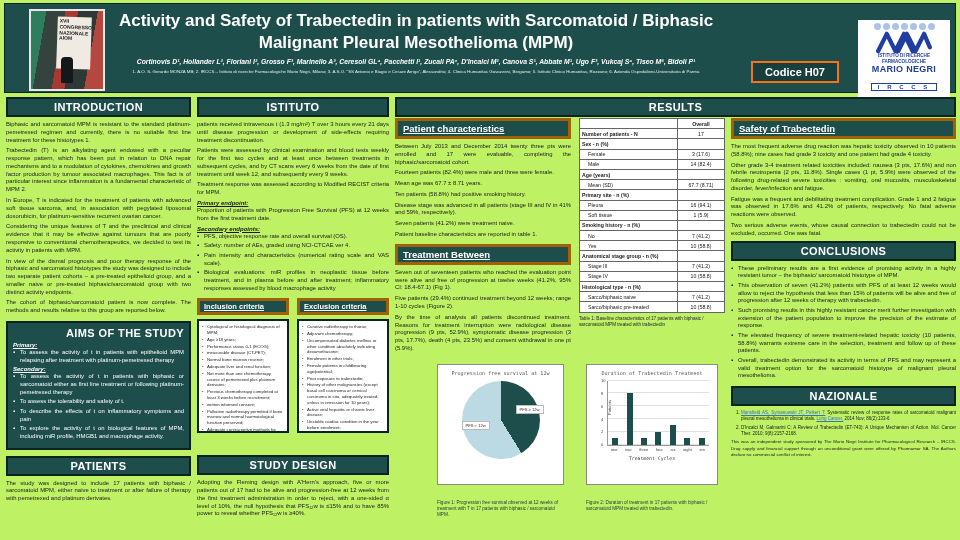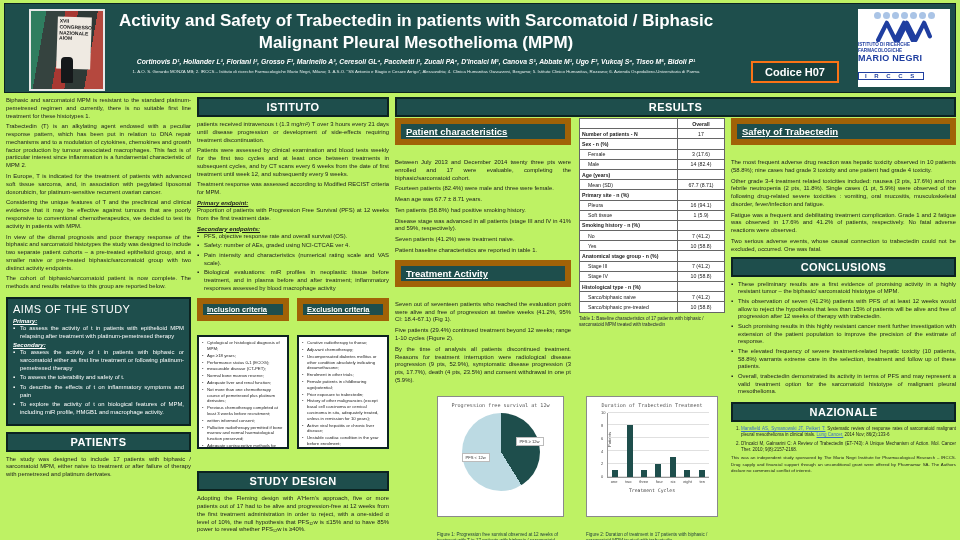--- a/index.html
+++ b/index.html
@@ -13,44 +13,44 @@
   .logo-left .strip{position:absolute;left:26px;top:6px;width:30px;height:48px;background:#efeae2;
        color:#222;font-size:5px;font-weight:bold;line-height:1.15;padding:2px;transform:rotate(2deg);}
   .logo-left .silhouette{position:absolute;left:30px;bottom:6px;width:12px;height:26px;background:#15181a;
        border-radius:4px 4px 1px 1px;}
   .title-block{position:absolute;left:104px;right:232px;top:6px;text-align:center;color:#fff;}
   .title-block h1{margin:0;font-size:17px;line-height:1.3;font-weight:bold;}
   .authors{margin:4px 0 0;font-size:6.8px;font-style:italic;font-weight:bold;line-height:1.3;}
   .affil{margin:2px 0 0;font-size:4.4px;line-height:1.3;color:#e7efee;}
   .badge{position:absolute;right:116px;bottom:9px;border:2px solid #f97316;background:var(--teal-dark,#173f3d);
        color:#fff;font-size:11px;font-weight:bold;padding:3px 12px;}
-  .logo-right{position:absolute;right:5px;top:5px;width:92px;height:78px;background:#fff;
-       color:var(--logo-blue,#1f3ea0);padding-top:3px;box-sizing:border-box;}
+  .logo-right{position:absolute;right:5px;top:16px;width:92px;height:78px;background:#fff;
+       text-align:center;color:var(--logo-blue,#1f3ea0);padding-top:3px;box-sizing:border-box;}
   .scallops{display:flex;justify-content:center;gap:2px;margin-bottom:1px;}
   .scallops i{width:7px;height:7px;border-radius:50%;background:#aac4e6;display:block;}
   .mn{display:block;margin:0 auto;width:72px;height:22px;}
   .mn polyline{fill:none;stroke:var(--logo-blue,#1f3ea0);stroke-width:9;stroke-linecap:round;stroke-linejoin:round;}
   .lr-line{font-size:4.6px;font-weight:bold;line-height:1.2;}
   .lr-name{font-size:9px;font-weight:bold;letter-spacing:.3px;line-height:1.2;}
   .lr-irccs{display:inline-block;border:1px solid var(--logo-blue,#1f3ea0);font-size:6px;font-weight:bold;
        letter-spacing:3px;padding:0 6px;margin-top:1px;}
   
   .col{position:absolute;top:97px;}
   #col1{left:6px;width:185px;}
   #col2{left:197px;width:192px;}
   #col3{left:395px;width:330px;top:118px;}
   #col4{left:731px;width:225px;top:118px;}
   .hbar{background:var(--teal,#1e4e4c);color:#fff;border:2px solid #0c2321;font-size:11px;font-weight:bold;
         text-align:center;padding:2px 0;margin:0 0 4px;letter-spacing:.4px;}
   .results-bar{position:absolute;left:395px;top:97px;width:557px;}
-  .sub{display:block;background:var(--teal,#1e4e4c);color:#fff;border:6px solid #a16207;font-size:9.5px;
-       font-weight:bold;text-decoration:underline;padding:2px 5px;margin:0 0 14px;}
+  .sub{display:block;background:var(--teal,#1e4e4c);color:#fff;border:3px solid #a16207;font-size:9.5px;
+       font-weight:bold;text-decoration:underline;padding:2px 5px;margin:0 0 4px;}
   p.t{font-size:5.9px;line-height:1.32;text-align:justify;margin:0 0 3px;}
   .teal-box{background:var(--teal,#1e4e4c);border:2px solid #0c2321;color:#fff;padding:3px 5px 5px;margin-top:6px;}
-  .teal-box .bx-title{font-size:11px;font-weight:normal;text-align:left;margin:1px 0 3px;letter-spacing:.4px;}
+  .teal-box .bx-title{font-size:11px;font-weight:bold;text-align:right;margin:1px 0 3px;letter-spacing:.4px;}
   .teal-box p, .teal-box li{color:#fff;}
   .lbl{font-size:6px;font-weight:bold;font-style:italic;text-decoration:underline;margin:2px 0 1px;}
   ul.sq{margin:0;padding:0;list-style:none;}
   ul.sq li{font-size:5.9px;line-height:1.3;text-align:justify;margin:0 0 2px;padding-left:7px;position:relative;}
   ul.sq li::before{content:"▪";position:absolute;left:0;top:0;}
   
   .crit-row{display:flex;gap:8px;margin-top:6px;}
   .crit{flex:1;min-width:0;border-radius:32px;}
   .crit .sub{font-size:7.5px;padding:1px 4px;}
   .crit-box{border:2px solid #0c2321;background:#fff;padding:3px 3px;height:104px;overflow:hidden;}
@@ -129,20 +129,21 @@
         <polyline points="48,42 66,6 84,42 102,6 114,34"></polyline>
       </svg>
       <div class="lr-line">ISTITUTO DI RICERCHE</div>
       <div class="lr-line">FARMACOLOGICHE</div>
       <div class="lr-name">MARIO NEGRI</div>
       <div class="lr-irccs">I R C C S</div>
     </div>
   </header>
 
   <div class="col" id="col1">
+    <h2 class="hbar">INTRODUCTION</h2>
     <div>
 
     <p class="t">Biphasic and sarcomatoid MPM is resistant to the standard platinum-pemetrexed regimen and currently, there is no suitable first line treatment for these histotypes 1.</p>
         <p class="t">Trabectedin (T) is an alkylating agent endowed with a peculiar response pattern, which has been put in relation to DNA repair mechanisms and to a modulation of cytokines, chemokines and growth factor production by tumour associated macrophages. This fact is of particular interest since inflammation is a fundamental characteristic of MPM 2.</p>
         <p class="t">In Europe, T is indicated for the treatment of patients with advanced soft tissue sarcoma, and, in association with pegylated liposomal doxorubicin, for platinum-sensitive recurrent ovarian cancer.</p>
         <p class="t">Considering the unique features of T and the preclinical and clinical evidence that it may be effective against tumours that are poorly responsive to conventional chemotherapeutics, we decided to test its activity in patients with MPM.</p>
         <p class="t">In view of the dismal prognosis and poor therapy response of the biphasic and sarcomatoid histotypes the study was designed to include two separate patient cohorts – a pre-treated epithelioid group, and a smaller naive or pre-treated biphasic/sarcomatoid group with two distinct activity endpoints.</p>
         <p class="t">The cohort of biphasic/sarcomatoid patient is now complete. The methods and results relative to this group are reported below.</p>
       </div>
 
@@ -239,21 +240,21 @@
         <div>
 
         <p class="t">Between July 2013 and December 2014 twenty three pts were enrolled and 17 were evaluable, completing the biphasic/sarcomatoid cohort.</p>
             <p class="t">Fourteen patients (82.4%) were male and three were female.</p>
             <p class="t">Mean age was 67.7 ± 8.71 years.</p>
             <p class="t">Ten patients (58.8%) had positive smoking history.</p>
             <p class="t">Disease stage was advanced in all patients (stage III and IV in 41% and 59%, respectively).</p>
             <p class="t">Seven patients (41.2%) were treatment naive.</p>
             <p class="t">Patient baseline characteristics are reported in table 1.</p>
           </div>
-        <span class="sub" style="margin-top:5px">Treatment Activity</span>
+        <span class="sub" style="margin-top:5px">Treatment Between</span>
         <div>
 
         <p class="t">Seven out of seventeen patients who reached the evaluation point were alive and free of progression at twelve weeks (41.2%, 95% CI: 18.4-67.1) (Fig 1).</p>
             <p class="t">Five patients (29.4%) continued treatment beyond 12 weeks; range 1-10 cycles (Figure 2).</p>
             <p class="t">By the time of analysis all patients discontinued treatment. Reasons for treatment interruption were radiological disease progression (9 pts, 52.9%), symptomatic disease progression (3 pts, 17.7%), death (4 pts, 23.5%) and consent withdrawal in one pt (5.9%).</p>
           </div>
       </div>
       <div class="c3-right">
         <table class="tb1">
           <thead>

